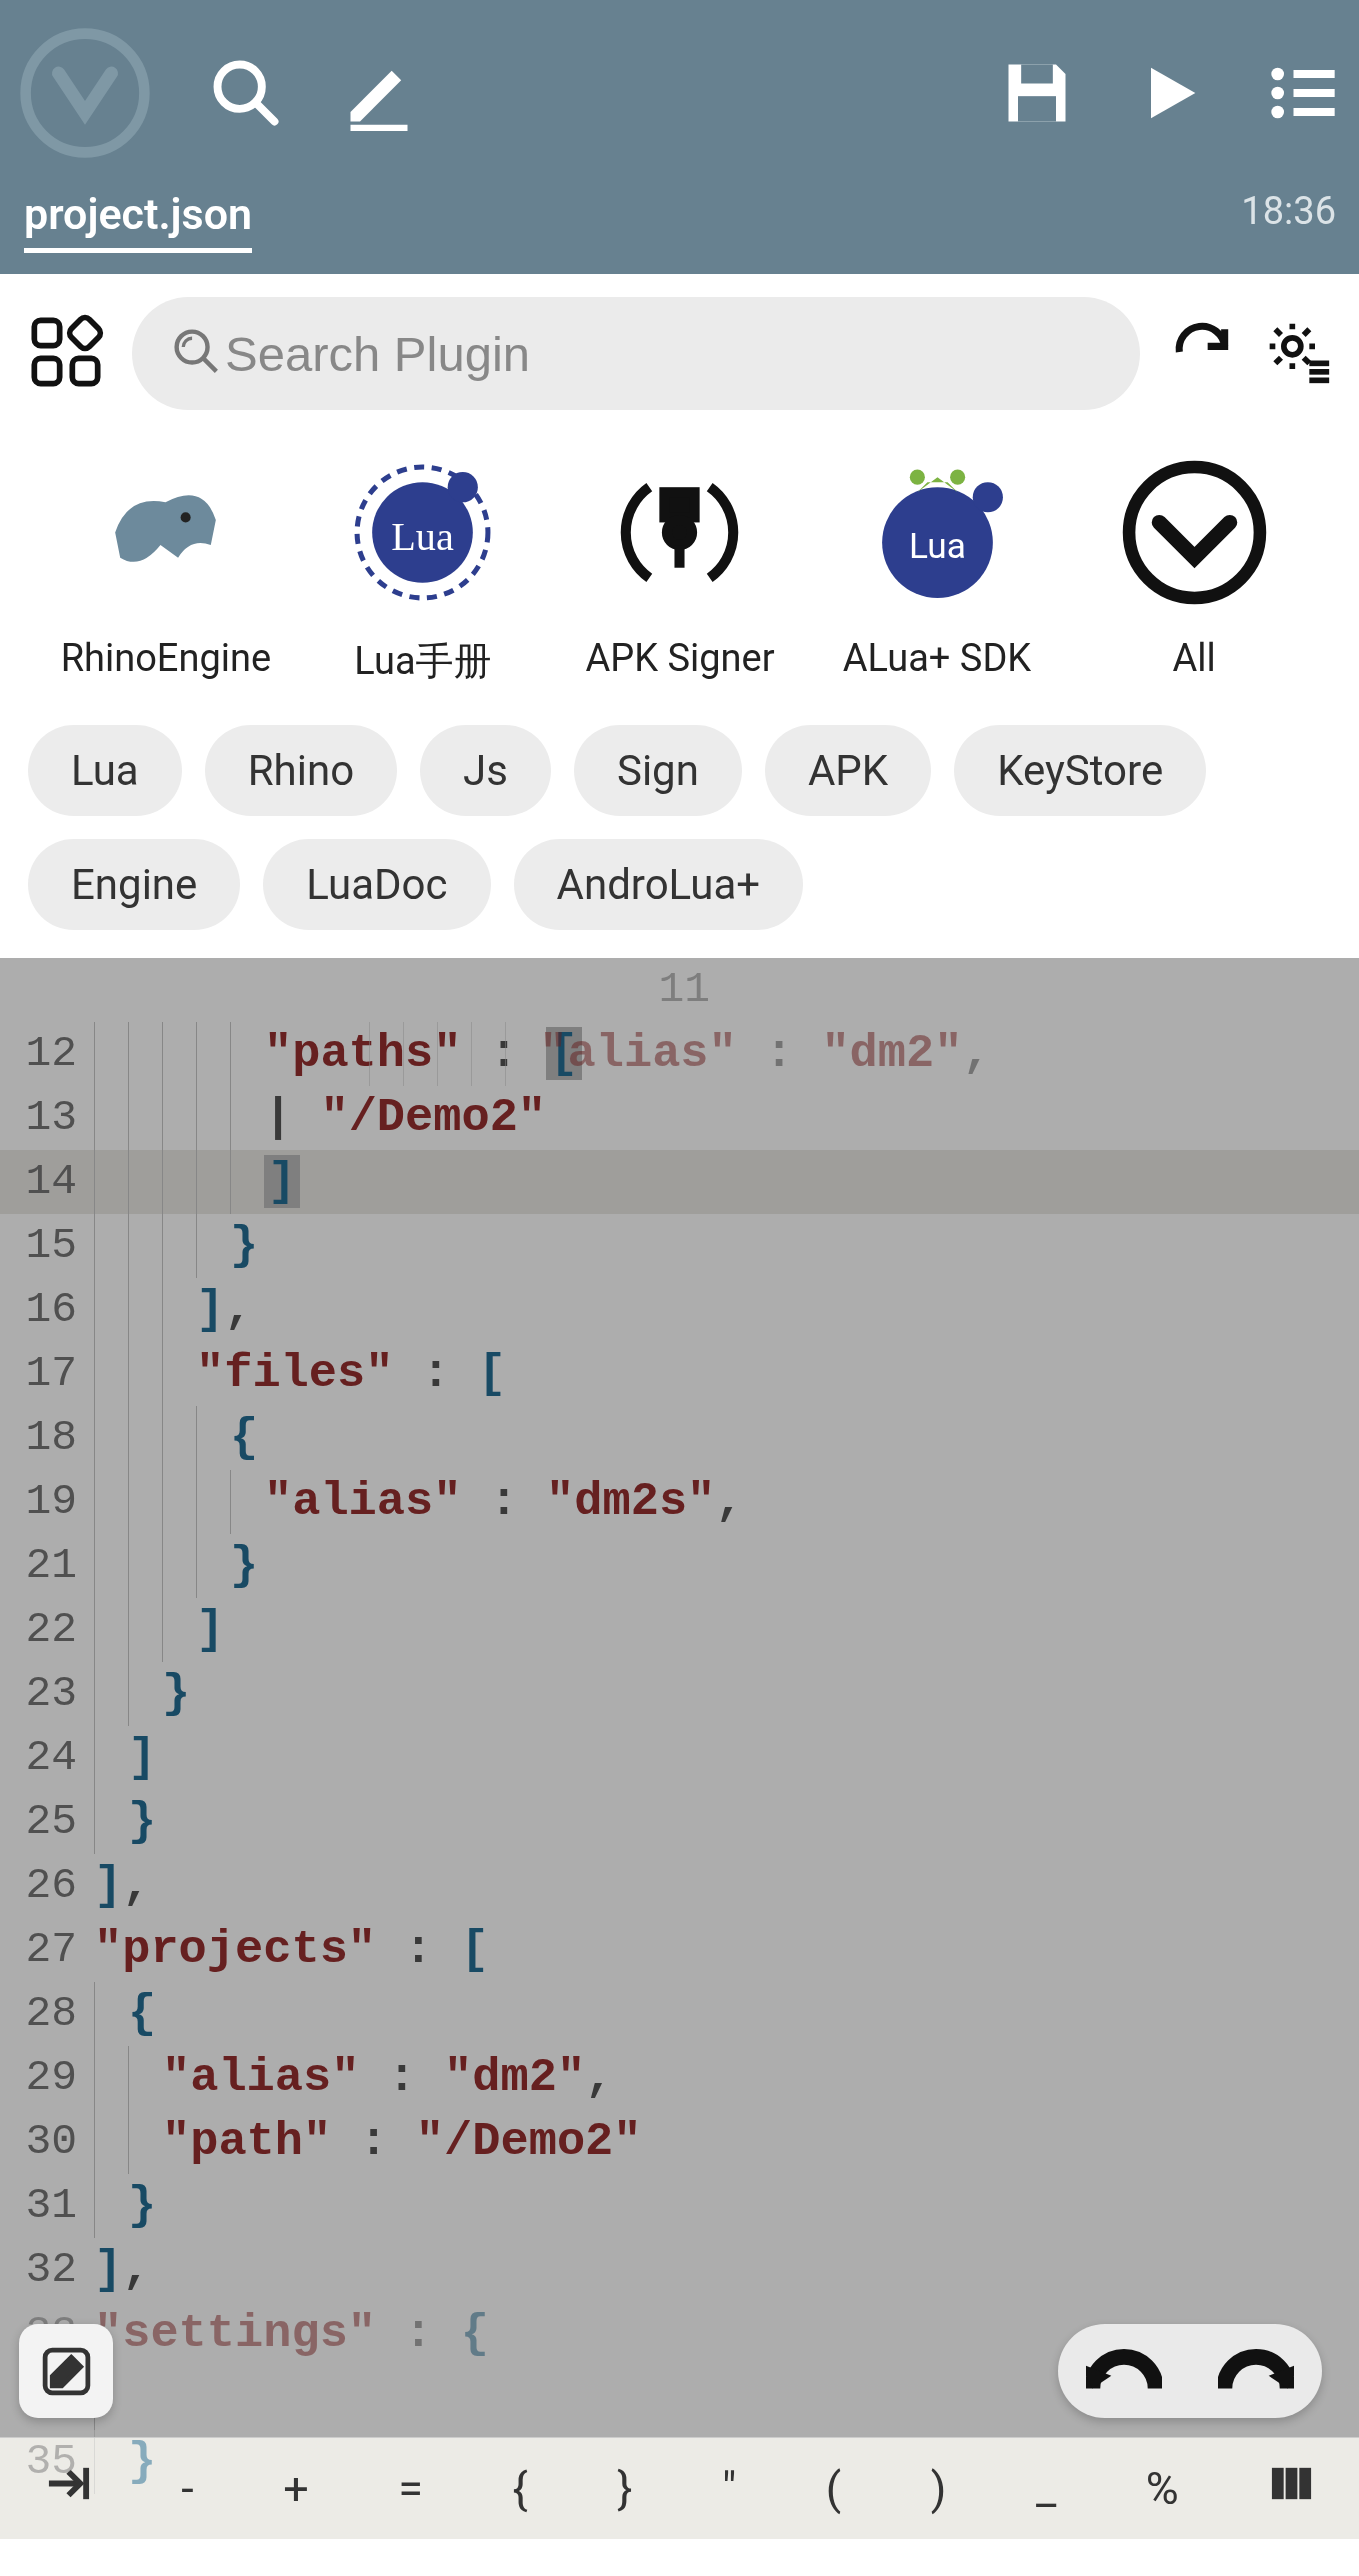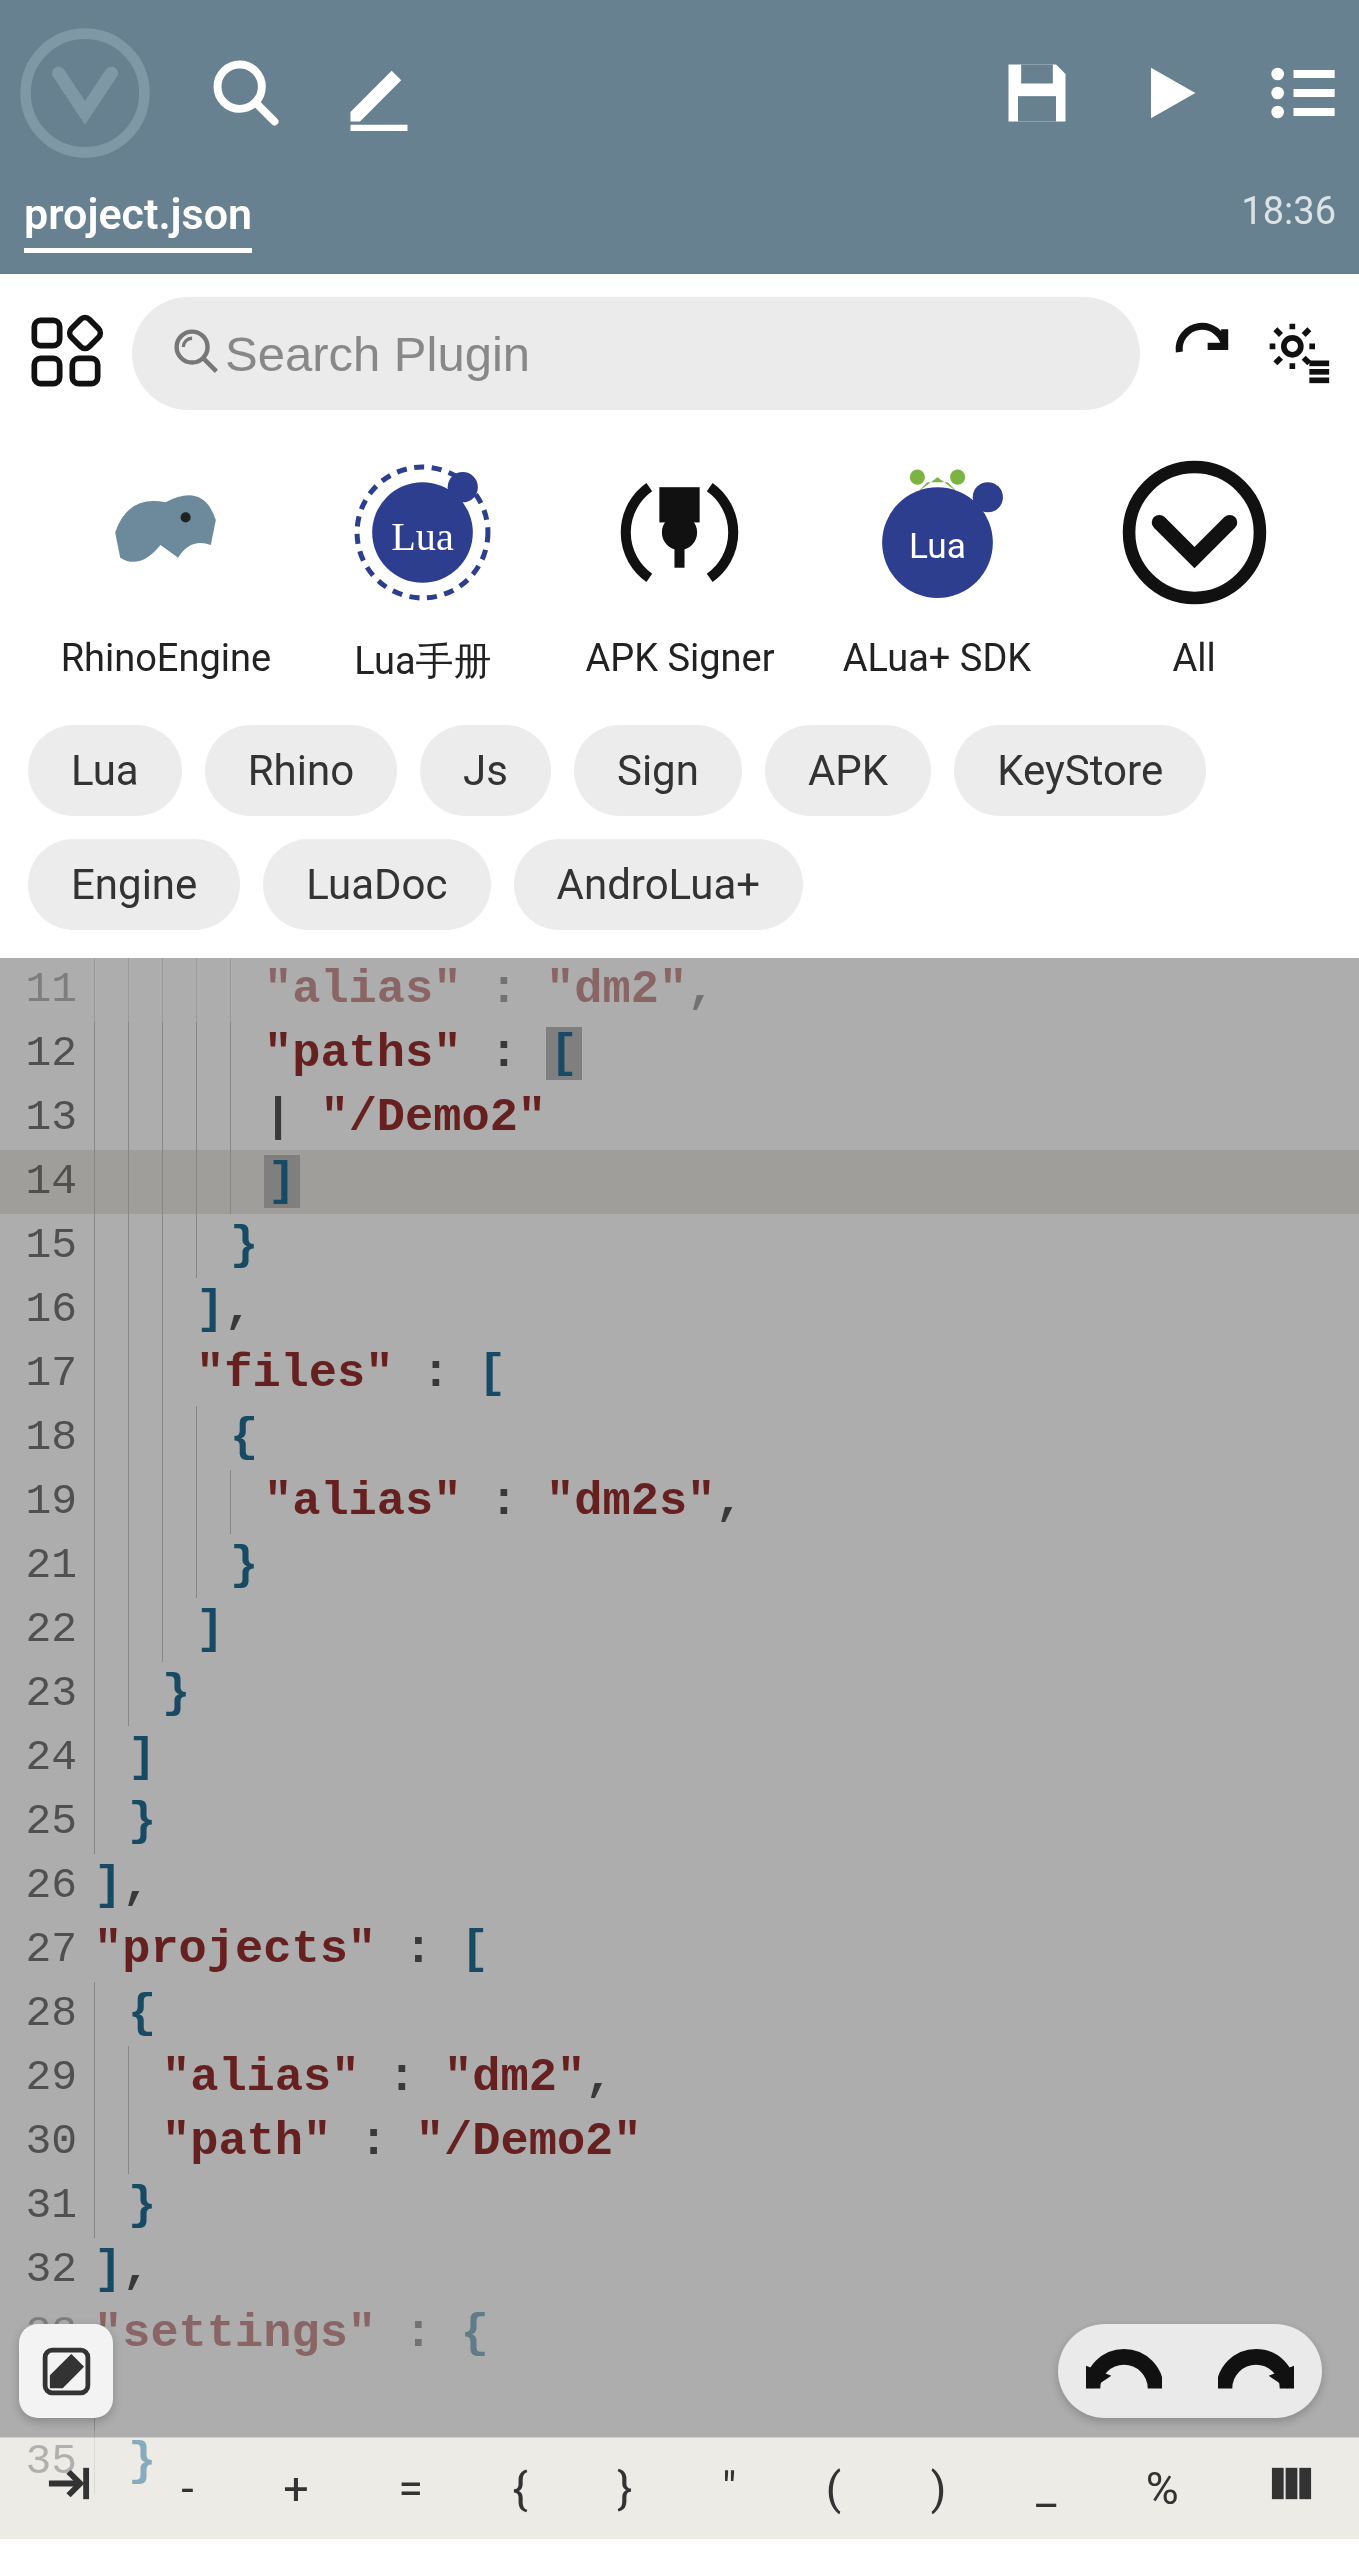--- a/index.html
+++ b/index.html
@@ -370,21 +370,21 @@
       <span class="tag">KeyStore</span>
       <span class="tag">Engine</span>
       <span class="tag">LuaDoc</span>
       <span class="tag">AndroLua+</span>
     </div>
 </div>
 
 <div class="editor-area" style="height: 1479px;">
   <div class="dim-overlay"></div>
   <div class="code" id="code">
-      <div class="code-line" style="opacity: 0.5;">
+      <div class="code-line" style="opacity: 0.5; flex-direction: column;">
         <span class="lineno">11</span>
         <span class="code-content"><span class="indent-guide"></span><span class="indent-guide"></span><span class="indent-guide"></span><span class="indent-guide"></span><span class="indent-guide"></span><span class="c-key">"alias"</span><span class="c-punc"> : </span><span class="c-key">"dm2"</span><span class="c-punc">,</span></span>
       </div>
       <div class="code-line">
         <span class="lineno">12</span>
         <span class="code-content"><span class="indent-guide"></span><span class="indent-guide"></span><span class="indent-guide"></span><span class="indent-guide"></span><span class="indent-guide"></span><span class="c-key">"paths"</span><span class="c-punc"> : </span><span class="c-brkbg">[</span></span>
       </div>
       <div class="code-line">
         <span class="lineno">13</span>
         <span class="code-content"><span class="indent-guide"></span><span class="indent-guide"></span><span class="indent-guide"></span><span class="indent-guide"></span><span class="indent-guide"></span><span class="c-punc">| </span><span class="c-key">"/Demo2"</span></span>

